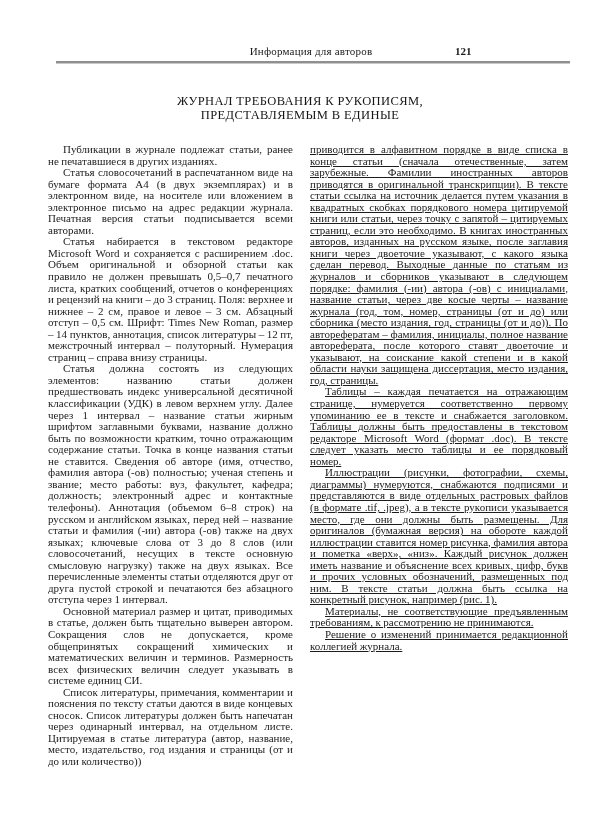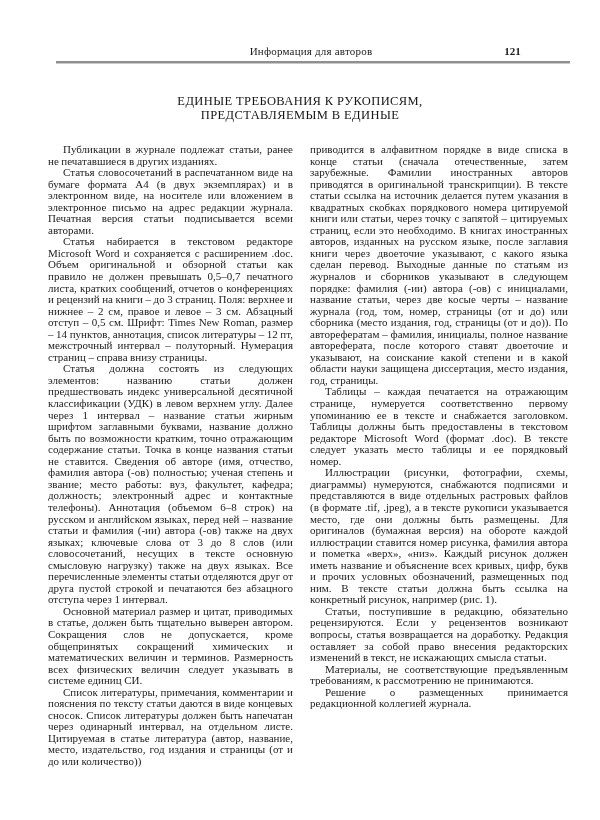--- a/index.html
+++ b/index.html
@@ -25,21 +25,21 @@
     line-height: 12px;
   }
   .running-head .spacer-left { width: 115px; }
   .running-title {
     flex: 1;
     text-align: center;
     letter-spacing: 0.2px;
   }
   .page-number {
     width: 115px;
-    text-align: center;
+    text-align: left;
     font-weight: bold;
   }
   .head-rule {
     height: 2px;
     background: #8f8f8f;
     border-bottom: 1px solid #c9c9c9;
     margin: 4px 30px 0 56px;
   }
   .article-title {
     margin-top: 31px;
@@ -56,57 +56,56 @@
   }
   .col {
     text-align: justify;
     font-size: 11px;
     line-height: 11.55px;
     hyphens: auto;
     -webkit-hyphens: auto;
     word-spacing: -0.2px;
   }
   .col-left  { width: 245px; }
-  .col-right { width: 258px; }
+  .col-right { width: 258px; text-decoration: underline; }
   .col p.para {
     margin: 0;
     text-indent: 15px;
   }
   .col p.para.no-indent { text-indent: 0; }
 </style>
 </head>
 <body>
 
 <div class="page">
 
   <div class="running-head">
     <div class="spacer-left"></div>
     <div class="running-title">Информация для авторов</div>
     <div class="page-number">121</div>
   </div>
 
   <div class="head-rule"></div>
 
   <div class="article-title">
-    <div>ЕДИНЫЕ ТРЕБОВАНИЯ К РУКОПИСЯМ,</div>
+    <div>ЖУРНАЛ ТРЕБОВАНИЯ К РУКОПИСЯМ,</div>
     <div>ПРЕДСТАВЛЯЕМЫМ В ЕДИНЫЕ</div>
   </div>
 
   <div class="columns">
     <div class="col col-left">
         <p class="para">Публикации в журнале подлежат статьи, ранее не печатавшиеся в других изданиях.</p>
         <p class="para">Статья словосочетаний в распечатанном виде на бумаге формата А4 (в двух экземплярах) и в электронном виде, на носителе или вложением в электронное письмо на адрес редакции журнала. Печатная версия статьи подписывается всеми авторами.</p>
         <p class="para">Статья набирается в текстовом редакторе Microsoft Word и сохраняется с расширением .doc. Объем оригинальной и обзорной статьи как правило не должен превышать 0,5–0,7 печатного листа, кратких сообщений, отчетов о конференциях и рецензий на книги – до 3 страниц. Поля: верхнее и нижнее – 2 см, правое и левое – 3 см. Абзацный отступ – 0,5 см. Шрифт: Times New Roman, размер – 14 пунктов, аннотация, список литературы – 12 пт, межстрочный интервал – полуторный. Нумерация страниц – справа внизу страницы.</p>
         <p class="para">Статья должна состоять из следующих элементов: названию статьи должен предшествовать индекс универсальной десятичной классификации (УДК) в левом верхнем углу. Далее через 1 интервал – название статьи жирным шрифтом заглавными буквами, название должно быть по возможности кратким, точно отражающим содержание статьи. Точка в конце названия статьи не ставится. Сведения об авторе (имя, отчество, фамилия автора (-ов) полностью; ученая степень и звание; место работы: вуз, факультет, кафедра; должность; электронный адрес и контактные телефоны). Аннотация (объемом 6–8 строк) на русском и английском языках, перед ней – название статьи и фамилия (-ии) автора (-ов) также на двух языках; ключевые слова от 3 до 8 слов (или словосочетаний, несущих в тексте основную смысловую нагрузку) также на двух языках. Все перечисленные элементы статьи отделяются друг от друга пустой строкой и печатаются без абзацного отступа через 1 интервал.</p>
         <p class="para">Основной материал размер и цитат, приводимых в статье, должен быть тщательно выверен автором. Сокращения слов не допускается, кроме общепринятых сокращений химических и математических величин и терминов. Размерность всех физических величин следует указывать в системе единиц СИ.</p>
         <p class="para">Список литературы, примечания, комментарии и пояснения по тексту статьи даются в виде концевых сносок. Список литературы должен быть напечатан через одинарный интервал, на отдельном листе. Цитируемая в статье литература (автор, название, место, издательство, год издания и страницы (от и до или количество))</p>
       </div>
     <div class="col col-right">
         <p class="para no-indent">приводится в алфавитном порядке в виде списка в конце статьи (сначала отечественные, затем зарубежные. Фамилии иностранных авторов приводятся в оригинальной транскрипции). В тексте статьи ссылка на источник делается путем указания в квадратных скобках порядкового номера цитируемой книги или статьи, через точку с запятой – цитируемых страниц, если это необходимо. В книгах иностранных авторов, изданных на русском языке, после заглавия книги через двоеточие указывают, с какого языка сделан перевод. Выходные данные по статьям из журналов и сборников указывают в следующем порядке: фамилия (-ии) автора (-ов) с инициалами, название статьи, через две косые черты – название журнала (год, том, номер, страницы (от и до) или сборника (место издания, год, страницы (от и до)). По авторефератам – фамилия, инициалы, полное название автореферата, после которого ставят двоеточие и указывают, на соискание какой степени и в какой области науки защищена диссертация, место издания, год, страницы.</p>
         <p class="para">Таблицы – каждая печатается на отражающим странице, нумеруется соответственно первому упоминанию ее в тексте и снабжается заголовком. Таблицы должны быть предоставлены в текстовом редакторе Microsoft Word (формат .doc). В тексте следует указать место таблицы и ее порядковый номер.</p>
         <p class="para">Иллюстрации (рисунки, фотографии, схемы, диаграммы) нумеруются, снабжаются подписями и представляются в виде отдельных растровых файлов (в формате .tif, .jpeg), а в тексте рукописи указывается место, где они должны быть размещены. Для оригиналов (бумажная версия) на обороте каждой иллюстрации ставится номер рисунка, фамилия автора и пометка «верх», «низ». Каждый рисунок должен иметь название и объяснение всех кривых, цифр, букв и прочих условных обозначений, размещенных под ним. В тексте статьи должна быть ссылка на конкретный рисунок, например (рис. 1).</p>
-        <p class="para">Статьи, поступившие в редакцию, обязательно рецензируются. Если у рецензентов возникают вопросы, статья возвращается на доработку. Редакция оставляет за собой право внесения редакторских изменений в текст, не искажающих смысла статьи.</p>
         <p class="para">Материалы, не соответствующие предъявленным требованиям, к рассмотрению не принимаются.</p>
-        <p class="para">Решение о размещенных принимается редакционной коллегией журнала.</p>
+        <p class="para">Решение о изменений принимается редакционной коллегией журнала.</p>
       </div>
   </div>
 
 </div>
 
 </body></html>

